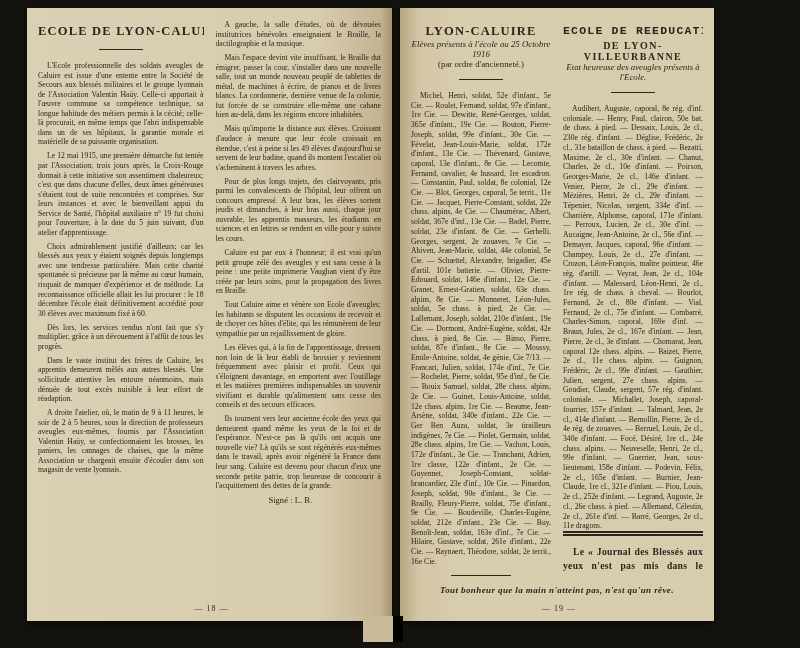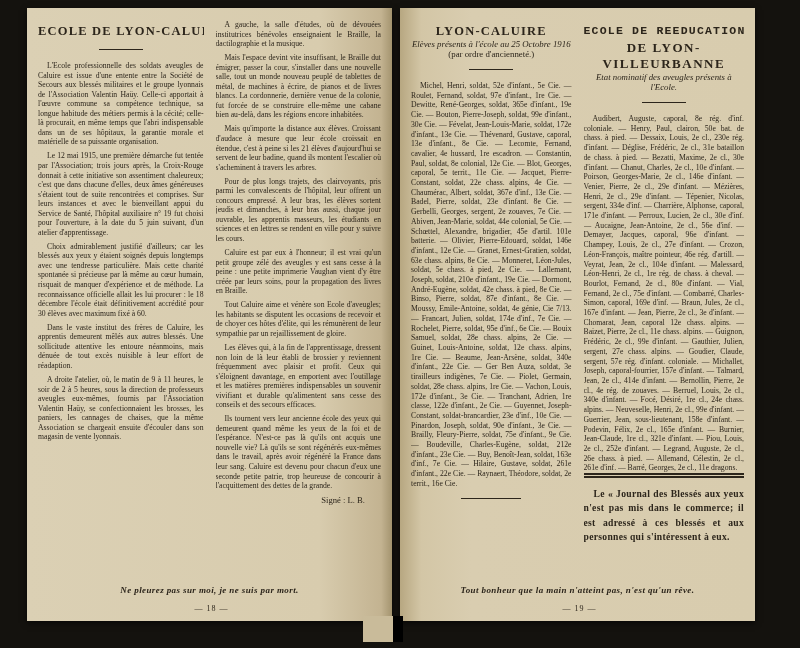--- a/index.html
+++ b/index.html
@@ -14,38 +14,38 @@
     position:absolute;top:8px;height:613px;
     background:#d8ccae;
     overflow:hidden;
     box-shadow:0 2px 6px rgba(0,0,0,.6);
   }
   .page-left{
     left:27px;width:365px;
     background:linear-gradient(to right,#dbd0b4 0%,#d8ccae 80%,#c3b391 97%,#a4946f 100%);
   }
   .page-right{
-    left:400px;width:355px;
+    left:400px;width:314px;
     background:linear-gradient(to right,#b7a781 0%,#d3c6a6 6%,#d9cdb0 20%,#d8ccae 100%);
   }
   .spine-tab{
     position:absolute;left:363px;top:616px;width:30px;height:26px;
     background:#c9bb9a;border-right:10px solid #000;
   }
   .page-inner{
     position:absolute;top:12px;left:11px;right:11px;bottom:44px;
     display:flex;gap:12px;
   }
   .col{flex:1 1 0;min-width:0;overflow:hidden;}
   .doc-title{
     font-size:12.5px;font-weight:bold;letter-spacing:1.2px;
     text-align:center;margin-top:4px;white-space:nowrap;
   }
   .doc-subtitle-caps{
-    font-size:13px;font-weight:bold;letter-spacing:1.5px;text-align:center;margin-top:3px;
+    font-size:10px;font-weight:bold;letter-spacing:1.5px;text-align:center;margin-top:3px;
   }
   .doc-subtitle-italic{
     font-size:8.8px;font-style:italic;text-align:center;margin-top:0;
   }
   .doc-subtitle-paren{
     font-size:8.8px;text-align:center;margin-top:0;
   }
   .rule{
     width:44px;border:0;border-top:1.4px solid #2c251b;margin:10px auto 11px;
   }
@@ -53,21 +53,21 @@
     width:60px;border:0;border-top:1px solid #2c251b;margin:9px auto;
   }
   p.body-par{
     font-size:7.7px;line-height:1.24;text-align:justify;
     text-indent:9px;margin:0 0 4.5px 0;
   }
   .roster{
     font-size:7.7px;line-height:1.26;text-align:justify;text-indent:9px;margin:0;
   }
   .signature{
-    font-size:8.6px;text-align:right;padding-right:16px;margin-top:0;
+    font-size:8.6px;text-align:center;padding-right:16px;margin-top:0;
   }
   .notice-box{
     border-top:5px double #2c251b;
     margin-top:0;padding-top:9px;
   }
   .notice-text{
     font-size:9.6px;font-weight:bold;line-height:1.5;
     text-align:justify;text-indent:10px;letter-spacing:.3px;
   }
   .page-footer-quote{
@@ -86,53 +86,53 @@
 <div class="book">
 
   <div class="page page-left">
     <div class="page-inner">
       <div class="col">
         <div class="doc-title">ECOLE DE LYON-CALUIRE</div>
         <hr class="rule">
         <p class="body-par">L'Ecole professionnelle des soldats aveugles de Caluire est issue d'une entente entre la Société de Secours aux blessés militaires et le groupe lyonnais de l'Association Valentin Haüy. Celle-ci apportait à l'œuvre commune sa compétence technique, sa longue habitude des métiers permis à la cécité; celle-là procurait, en même temps que l'abri indispensable dans un de ses hôpitaux, la garantie morale et matérielle de sa puissante organisation.</p>
         <p class="body-par">Le 12 mai 1915, une première démarche fut tentée par l'Association; trois jours après, la Croix-Rouge donnait à cette initiative son assentiment chaleureux; c'est que dans chacune d'elles, deux âmes généreuses s'étaient tout de suite rencontrées et comprises. Sur leurs instances et avec le bienveillant appui du Service de Santé, l'hôpital auxiliaire n° 19 fut choisi pour l'ouverture, à la date du 5 juin suivant, d'un atelier d'apprentissage.</p>
         <p class="body-par">Choix admirablement justifié d'ailleurs; car les blessés aux yeux y étaient soignés depuis longtemps avec une tendresse particulière. Mais cette charité spontanée si précieuse par là même au cœur humain, risquait de manquer d'expérience et de méthode. La reconnaissance officielle allait les lui procurer : le 18 décembre l'école était définitivement accrédité pour 30 élèves avec maximum fixé à 60.</p>
+        <p class="body-par">Dès lors, les services rendus n'ont fait que s'y multiplier, grâce à un dévouement à l'affût de tous les progrès.</p>
         <p class="body-par">Dans le vaste institut des frères de Caluire, les apprentis demeurent mêlés aux autres blessés. Une sollicitude attentive les entoure néanmoins, mais dénuée de tout excès nuisible à leur effort de réadaption.</p>
         <p class="body-par">A droite l'atelier, où, le matin de 9 à 11 heures, le soir de 2 à 5 heures, sous la direction de professeurs aveugles eux-mêmes, fournis par l'Association Valentin Haüy, se confectionnaient les brosses, les paniers, les cannages de chaises, que la même Association se chargeait ensuite d'écouler dans son magasin de vente lyonnais.</p>
       </div>
       <div class="col">
         <p class="body-par">A gauche, la salle d'études, où de dévouées institutrices bénévoles enseignaient le Braille, la dactilographie et la musique.</p>
         <p class="body-par">Mais l'espace devint vite insuffisant, le Braille dut émigrer, passer la cour, s'installer dans une nouvelle salle, tout un monde nouveau peuplé de tablettes de métal, de machines à écrire, de pianos et de livres blancs. La cordonnerie, dernière venue de la colonie, fut forcée de se construire elle-même une cabane bien au-delà, dans les régions encore inhabitées.</p>
-        <p class="body-par">Mais qu'importe la distance aux élèves. Croissant d'audace à mesure que leur école croissait en étendue, c'est à peine si les 21 élèves d'aujourd'hui se servent de leur badine, quand ils montent l'escalier où s'acheminent à travers les arbres.</p>
+        <p class="body-par">Mais qu'importe la distance aux élèves. Croissant d'audace à mesure que leur école croissait en étendue, c'est à peine si les 49 élèves d'aujourd'hui se servent de leur badine, quand ils montent l'escalier où s'acheminent à travers les arbres.</p>
         <p class="body-par">Pour de plus longs trajets, des clairvoyants, pris parmi les convalescents de l'hôpital, leur offrent un concours empressé. A leur bras, les élèves sortent jeudis et dimanches, à leur bras aussi, chaque jour ouvrable, les apprentis masseurs, les étudiants en sciences et en lettres se rendent en ville pour y suivre les cours.</p>
         <p class="body-par">Caluire est par eux à l'honneur; il est vrai qu'un petit groupe zélé des aveugles y est sans cesse à la peine : une petite imprimerie Vaughan vient d'y être créée par leurs soins, pour la propagation des livres en Braille.</p>
         <p class="body-par">Tout Caluire aime et vénère son Ecole d'aveugles; les habitants se disputent les occasions de recevoir et de choyer ces hôtes d'élite, qui les rémunèrent de leur sympathie par un rejaillissement de gloire.</p>
         <p class="body-par">Les élèves qui, à la fin de l'apprentissage, dressent non loin de là leur établi de brossier y reviennent fréquemment avec plaisir et profit. Ceux qui s'éloignent davantage, en emportent avec l'outillage et les matières premières indispensables un souvenir vivifiant et durable qu'alimentent sans cesse des conseils et des secours efficaces.</p>
         <p class="body-par">Ils tournent vers leur ancienne école des yeux qui demeurent quand même les yeux de la foi et de l'espérance. N'est-ce pas là qu'ils ont acquis une nouvelle vie? Là qu'ils se sont régénérés eux-mêmes dans le travail, après avoir régénéré la France dans leur sang. Caluire est devenu pour chacun d'eux une seconde petite patrie, trop heureuse de concourir à l'acquittement des dettes de la grande.</p>
         <div class="signature">Signé : L. B.</div>
       </div>
     </div>
-    <div class="page-footer-quote">Ne pleurez pas sur moi, je ne suis par mort.</div>
     <div class="page-number">— 18 —</div>
   </div>
 
   <div class="page page-right">
     <div class="page-inner">
       <div class="col">
         <div class="doc-title">LYON-CALUIRE</div>
         <div class="doc-subtitle-italic">Elèves présents à l'école au 25 Octobre 1916</div>
         <div class="doc-subtitle-paren">(par ordre d'ancienneté.)</div>
         <hr class="rule">
         <p class="roster">Michel, Henri, soldat, 52e d'infant., 5e Cie. — Roulet, Fernand, soldat, 97e d'infant., 1re Cie. — Dewitte, René-Georges, soldat, 365e d'infant., 19e Cie. — Bouton, Pierre-Joseph, soldat, 99e d'infant., 30e Cie. — Févelat, Jean-Louis-Marie, soldat, 172e d'infant., 13e Cie. — Thévenard, Gustave, caporal, 13e d'infant., 8e Cie. — Lecomte, Fernand, cavalier, 4e hussard, 1re escadron. — Constantin, Paul, soldat, 8e colonial, 12e Cie. — Blot, Georges, caporal, 5e territ., 11e Cie. — Jacquet, Pierre-Constant, soldat, 22e chass. alpins, 4e Cie. — Chaumérac, Albert, soldat, 367e d'inf., 13e Cie. — Badel, Pierre, soldat, 23e d'infant. 8e Cie. — Gerbelli, Georges, sergent, 2e zouaves, 7e Cie. — Abiven, Jean-Marie, soldat, 44e colonial, 5e Cie. — Schœttel, Alexandre, brigadier, 45e d'artil. 101e batterie. — Olivier, Pierre-Edouard, soldat, 146e d'infant., 12e Cie. — Granet, Ernest-Gratien, soldat, 63e chass. alpins, 8e Cie. — Monneret, Léon-Jules, soldat, 5e chass. à pied, 2e Cie. — Lallemant, Joseph, soldat, 210e d'infant., 19e Cie. — Dormont, André-Eugène, soldat, 42e chass. à pied, 8e Cie. — Binso, Pierre, soldat, 87e d'infant., 8e Cie. — Moussy, Emile-Antoine, soldat, 4e génie, Cie 7/13. — Francart, Julien, soldat, 174e d'inf., 7e Cie. — Rochelet, Pierre, soldat, 95e d'inf., 6e Cie. — Bouix Samuel, soldat, 28e chass. alpins, 2e Cie. — Guinet, Louis-Antoine, soldat, 12e chass. alpins, 1re Cie. — Beaume, Jean-Arsène, soldat, 340e d'infant., 22e Cie. — Ger Ben Auza, soldat, 3e tirailleurs indigènes, 7e Cie. — Piolet, Germain, soldat, 28e chass. alpins, 1re Cie. — Vachon, Louis, 172e d'infant., 3e Cie. — Tranchant, Adrien, 1re classe, 122e d'infant., 2e Cie. — Guyennet, Joseph-Constant, soldat-brancardier, 23e d'inf., 10e Cie. — Pinardon, Joseph, soldat, 90e d'infant., 3e Cie. — Brailly, Fleury-Pierre, soldat, 75e d'infant., 9e Cie. — Boudeville, Charles-Eugène, soldat, 212e d'infant., 23e Cie. — Buy, Benoît-Jean, soldat, 163e d'inf., 7e Cie. — Hilaire, Gustave, soldat, 261e d'infant., 22e Cie. — Raynaert, Théodore, soldat, 2e territ., 16e Cie.</p>
         <hr class="rule-small">
       </div>
       <div class="col">
         <div class="doc-title" style="font-size:11.5px;font-family:Liberation Mono, monospace;">ECOLE DE REEDUCATION</div>
         <div class="doc-subtitle-caps">DE LYON-VILLEURBANNE</div>
-        <div class="doc-subtitle-italic">Etat nominatif des aveugles présents à l'Ecole.</div>
+        <div class="doc-subtitle-italic">Etat heureuse des aveugles présents à l'Ecole.</div>
         <hr class="rule">
         <p class="roster">Audibert, Auguste, caporal, 8e rég. d'inf. coloniale. — Henry, Paul, clairon, 50e bat. de chass. à pied. — Dessaix, Louis, 2e cl., 230e rég. d'infant. — Déglise, Frédéric, 2e cl., 31e bataillon de chass. à pied. — Bezatti, Maxime, 2e cl., 30e d'infant. — Chanut, Charles, 2e cl., 10e d'infant. — Poirson, Georges-Marie, 2e cl., 146e d'infant. — Venier, Pierre, 2e cl., 29e d'infant. — Mézières, Henri, 2e cl., 29e d'infant. — Tépenier, Nicolas, sergent, 334e d'inf. — Charrière, Alphonse, caporal, 171e d'infant. — Perroux, Lucien, 2e cl., 30e d'inf. — Aucaigne, Jean-Antoine, 2e cl., 56e d'inf. — Demayer, Jacques, caporal, 96e d'infant. — Champey, Louis, 2e cl., 27e d'infant. — Crozon, Léon-François, maître pointeur, 46e rég. d'artill. — Veyrat, Jean, 2e cl., 104e d'infant. — Malessard, Léon-Henri, 2e cl., 1re rég. de chass. à cheval. — Bourlot, Fernand, 2e cl., 80e d'infant. — Vial, Fernand, 2e cl., 75e d'infant. — Combarré, Charles-Simon, caporal, 169e d'inf. — Braun, Jules, 2e cl., 167e d'infant. — Jean, Pierre, 2e cl., 3e d'infant. — Chomarat, Jean, caporal 12e chass. alpins. — Baizet, Pierre, 2e cl., 11e chass. alpins. — Guignon, Frédéric, 2e cl., 99e d'infant. — Gauthier, Julien, sergent, 27e chass. alpins. — Goudier, Claude, sergent, 57e rég. d'infant. coloniale. — Michallet, Joseph, caporal-fourrier, 157e d'infant. — Talmard, Jean, 2e cl., 414e d'infant. — Bernollin, Pierre, 2e cl., 4e rég. de zouaves. — Berruel, Louis, 2e cl., 340e d'infant. — Focé, Désiré, 1re cl., 24e chass. alpins. — Neuveselle, Henri, 2e cl., 99e d'infant. — Guerrier, Jean, sous-lieutenant, 158e d'infant. — Podevin, Félix, 2e cl., 165e d'infant. — Burnier, Jean-Claude, 1re cl., 321e d'infant. — Piou, Louis, 2e cl., 252e d'infant. — Legrand, Auguste, 2e cl., 26e chass. à pied. — Allemand, Célestin, 2e cl., 261e d'inf. — Barré, Georges, 2e cl., 11e dragons.</p>
         <div class="notice-box">
           <div class="notice-text">Le « Journal des Blessés aux yeux n'est pas mis dans le commerce; il est adressé à ces blessés et aux personnes qui s'intéressent à eux.</div>
         </div>
       </div>
     </div>
     <div class="page-footer-quote">Tout bonheur que la main n'atteint pas, n'est qu'un rêve.</div>
     <div class="page-number">— 19 —</div>
   </div>

